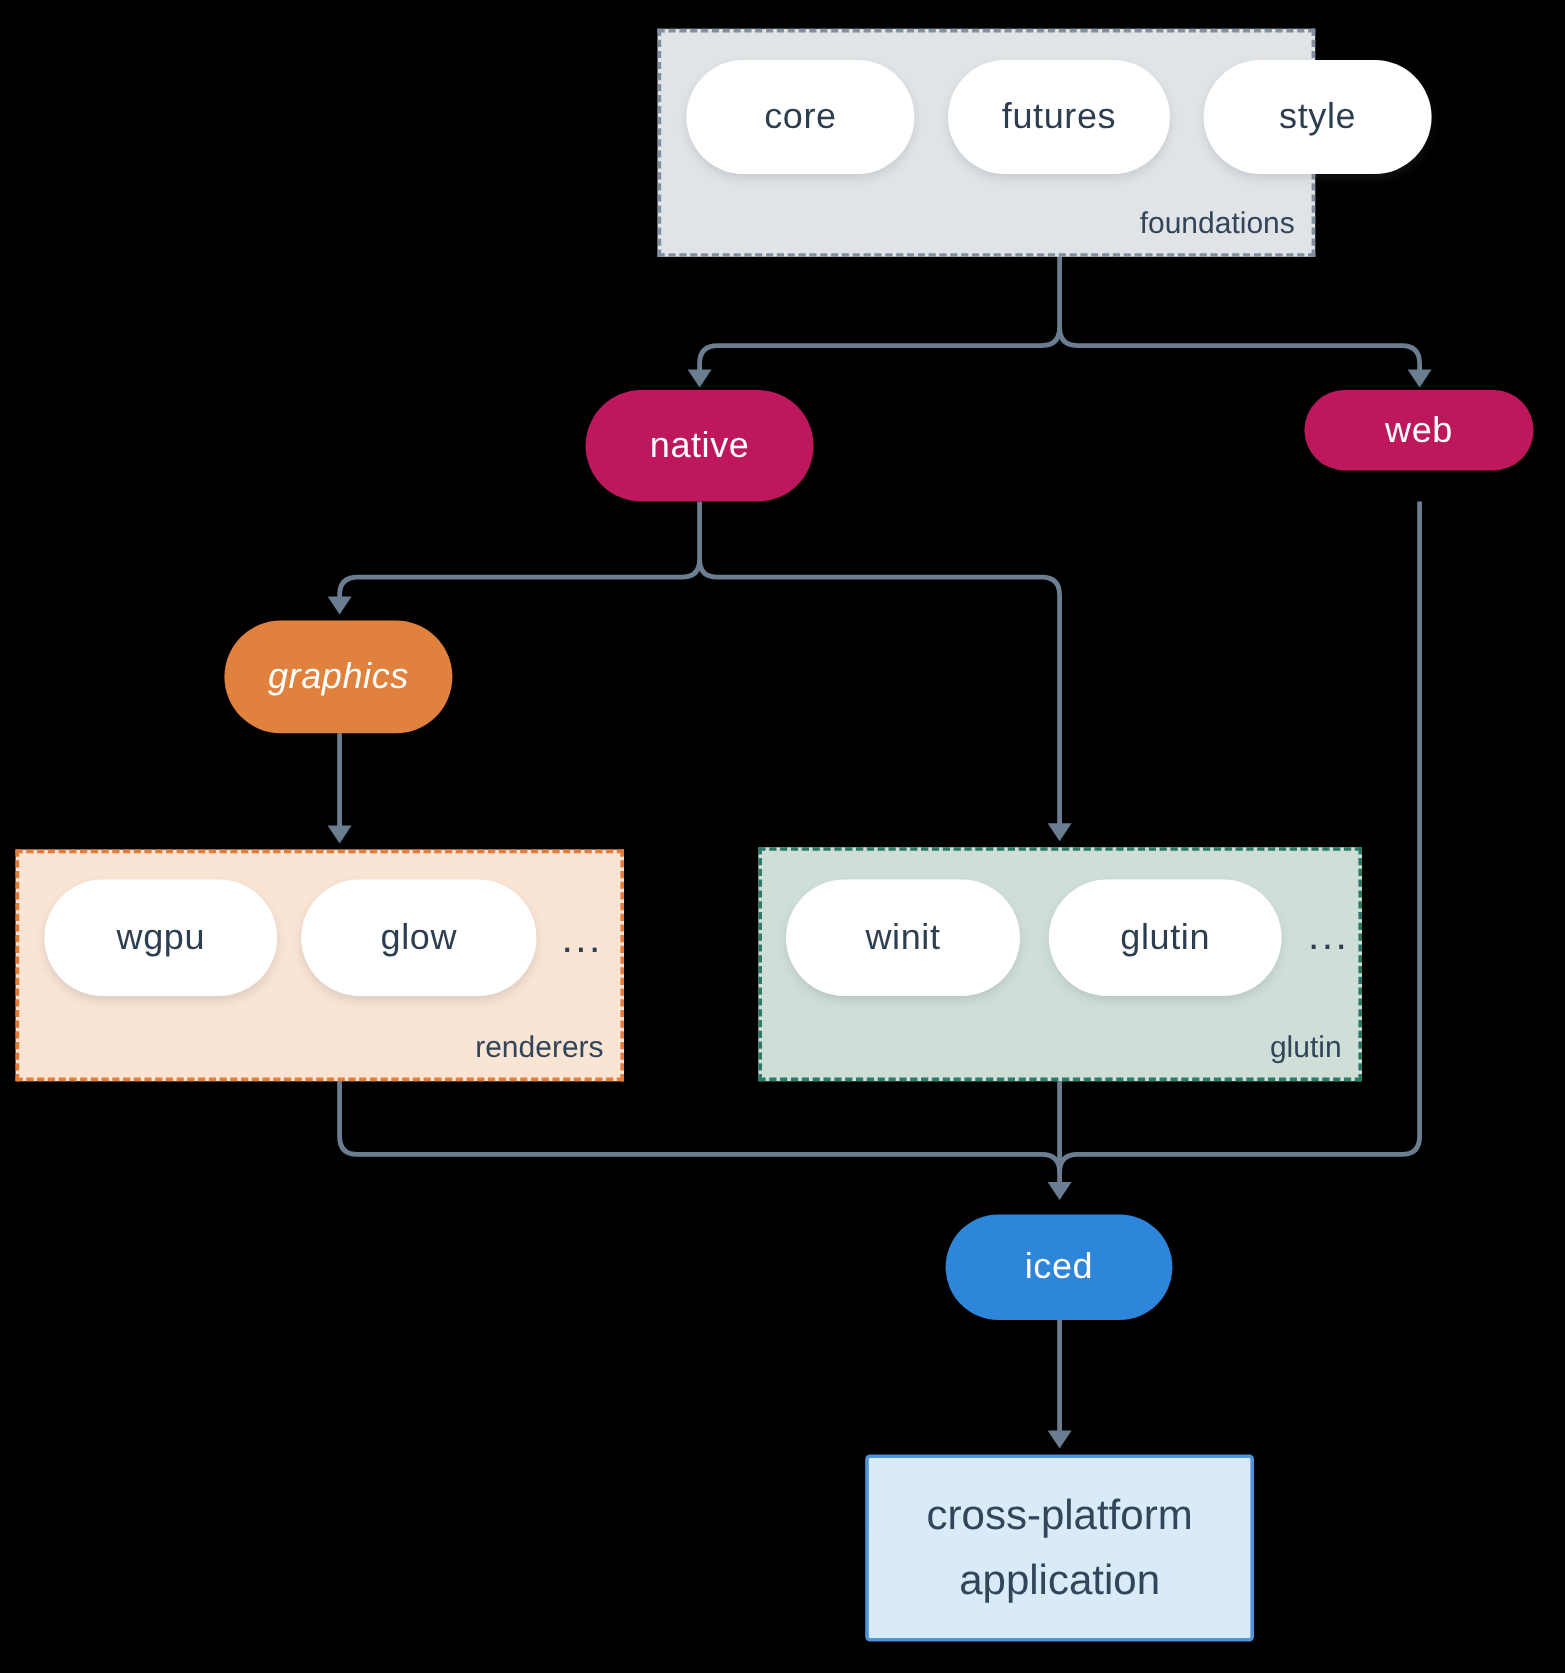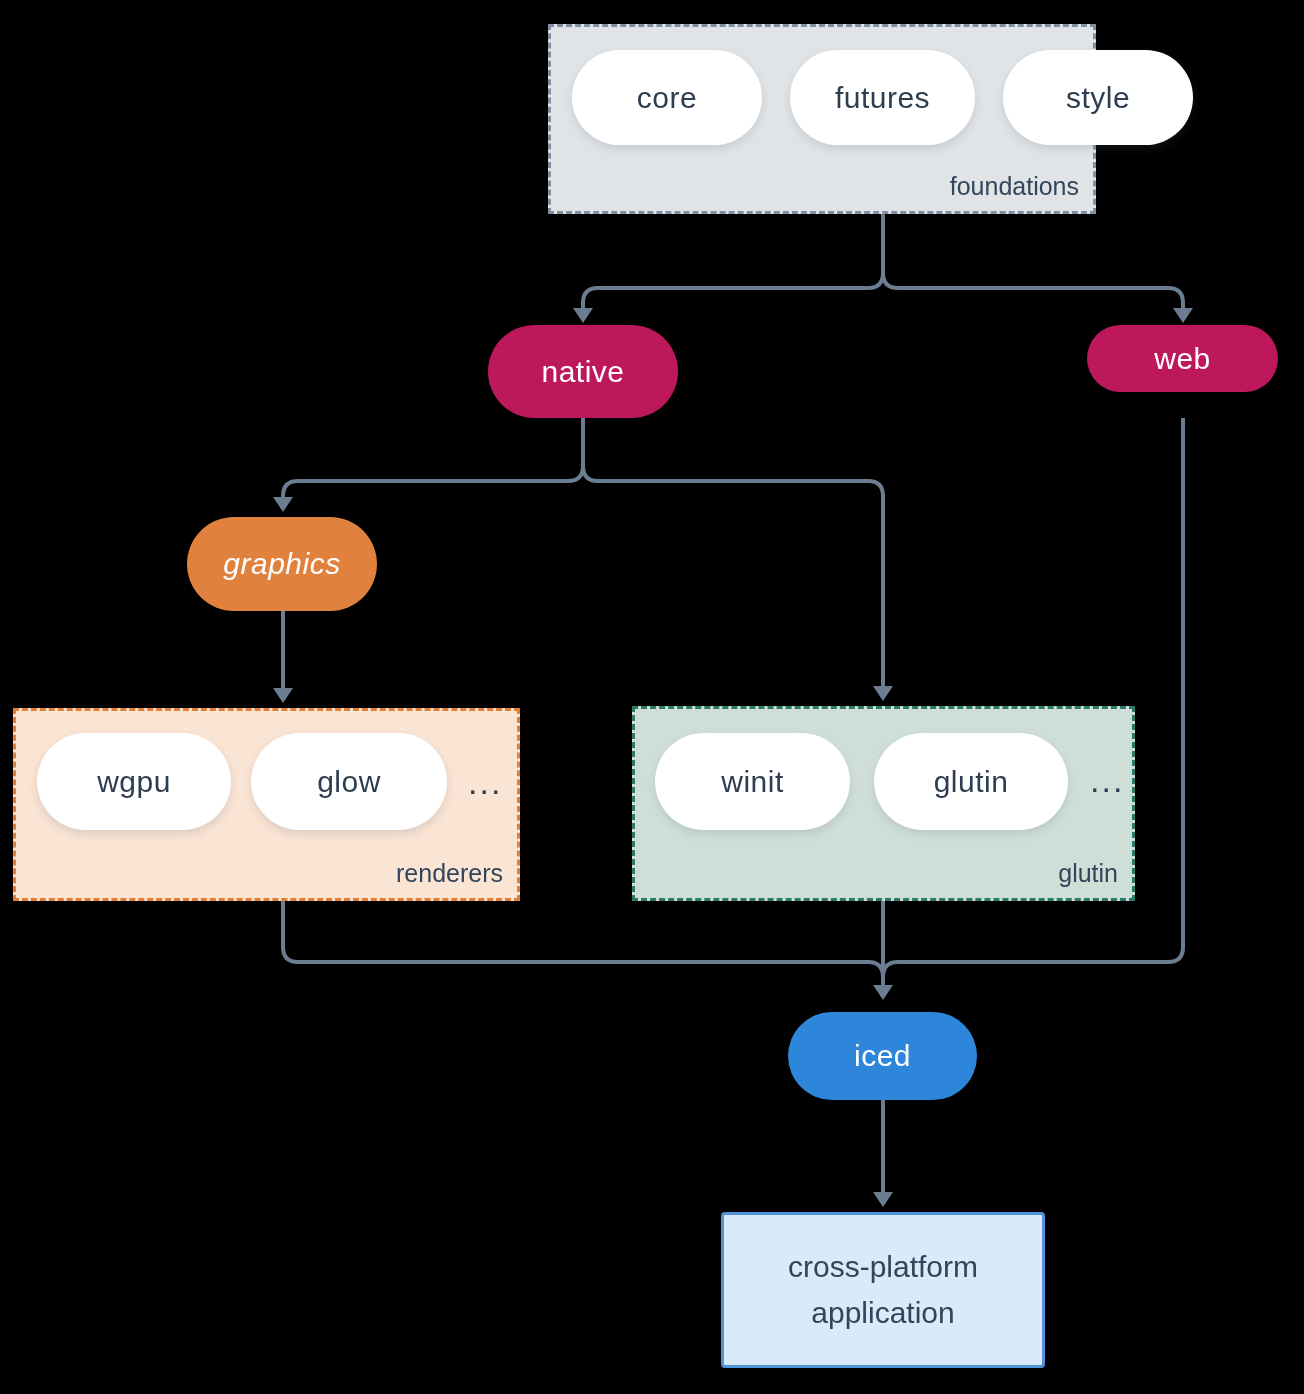--- a/index.html
+++ b/index.html
@@ -115,21 +115,21 @@
     left: 721px; top: 1212px;
     width: 324px; height: 156px;
     box-sizing: border-box;
     background: #d9eaf9;
     border: 3px solid #4f93d8;
     border-radius: 4px;
     display: flex;
     align-items: center;
     justify-content: center;
     text-align: center;
-    font-size: 30px;
+    font-size: 35px;
     line-height: 1.55;
     color: #32455a;
     padding: 0 20px;
   }
 </style>
 </head>
 <body>
 
 <div class="canvas">
 

